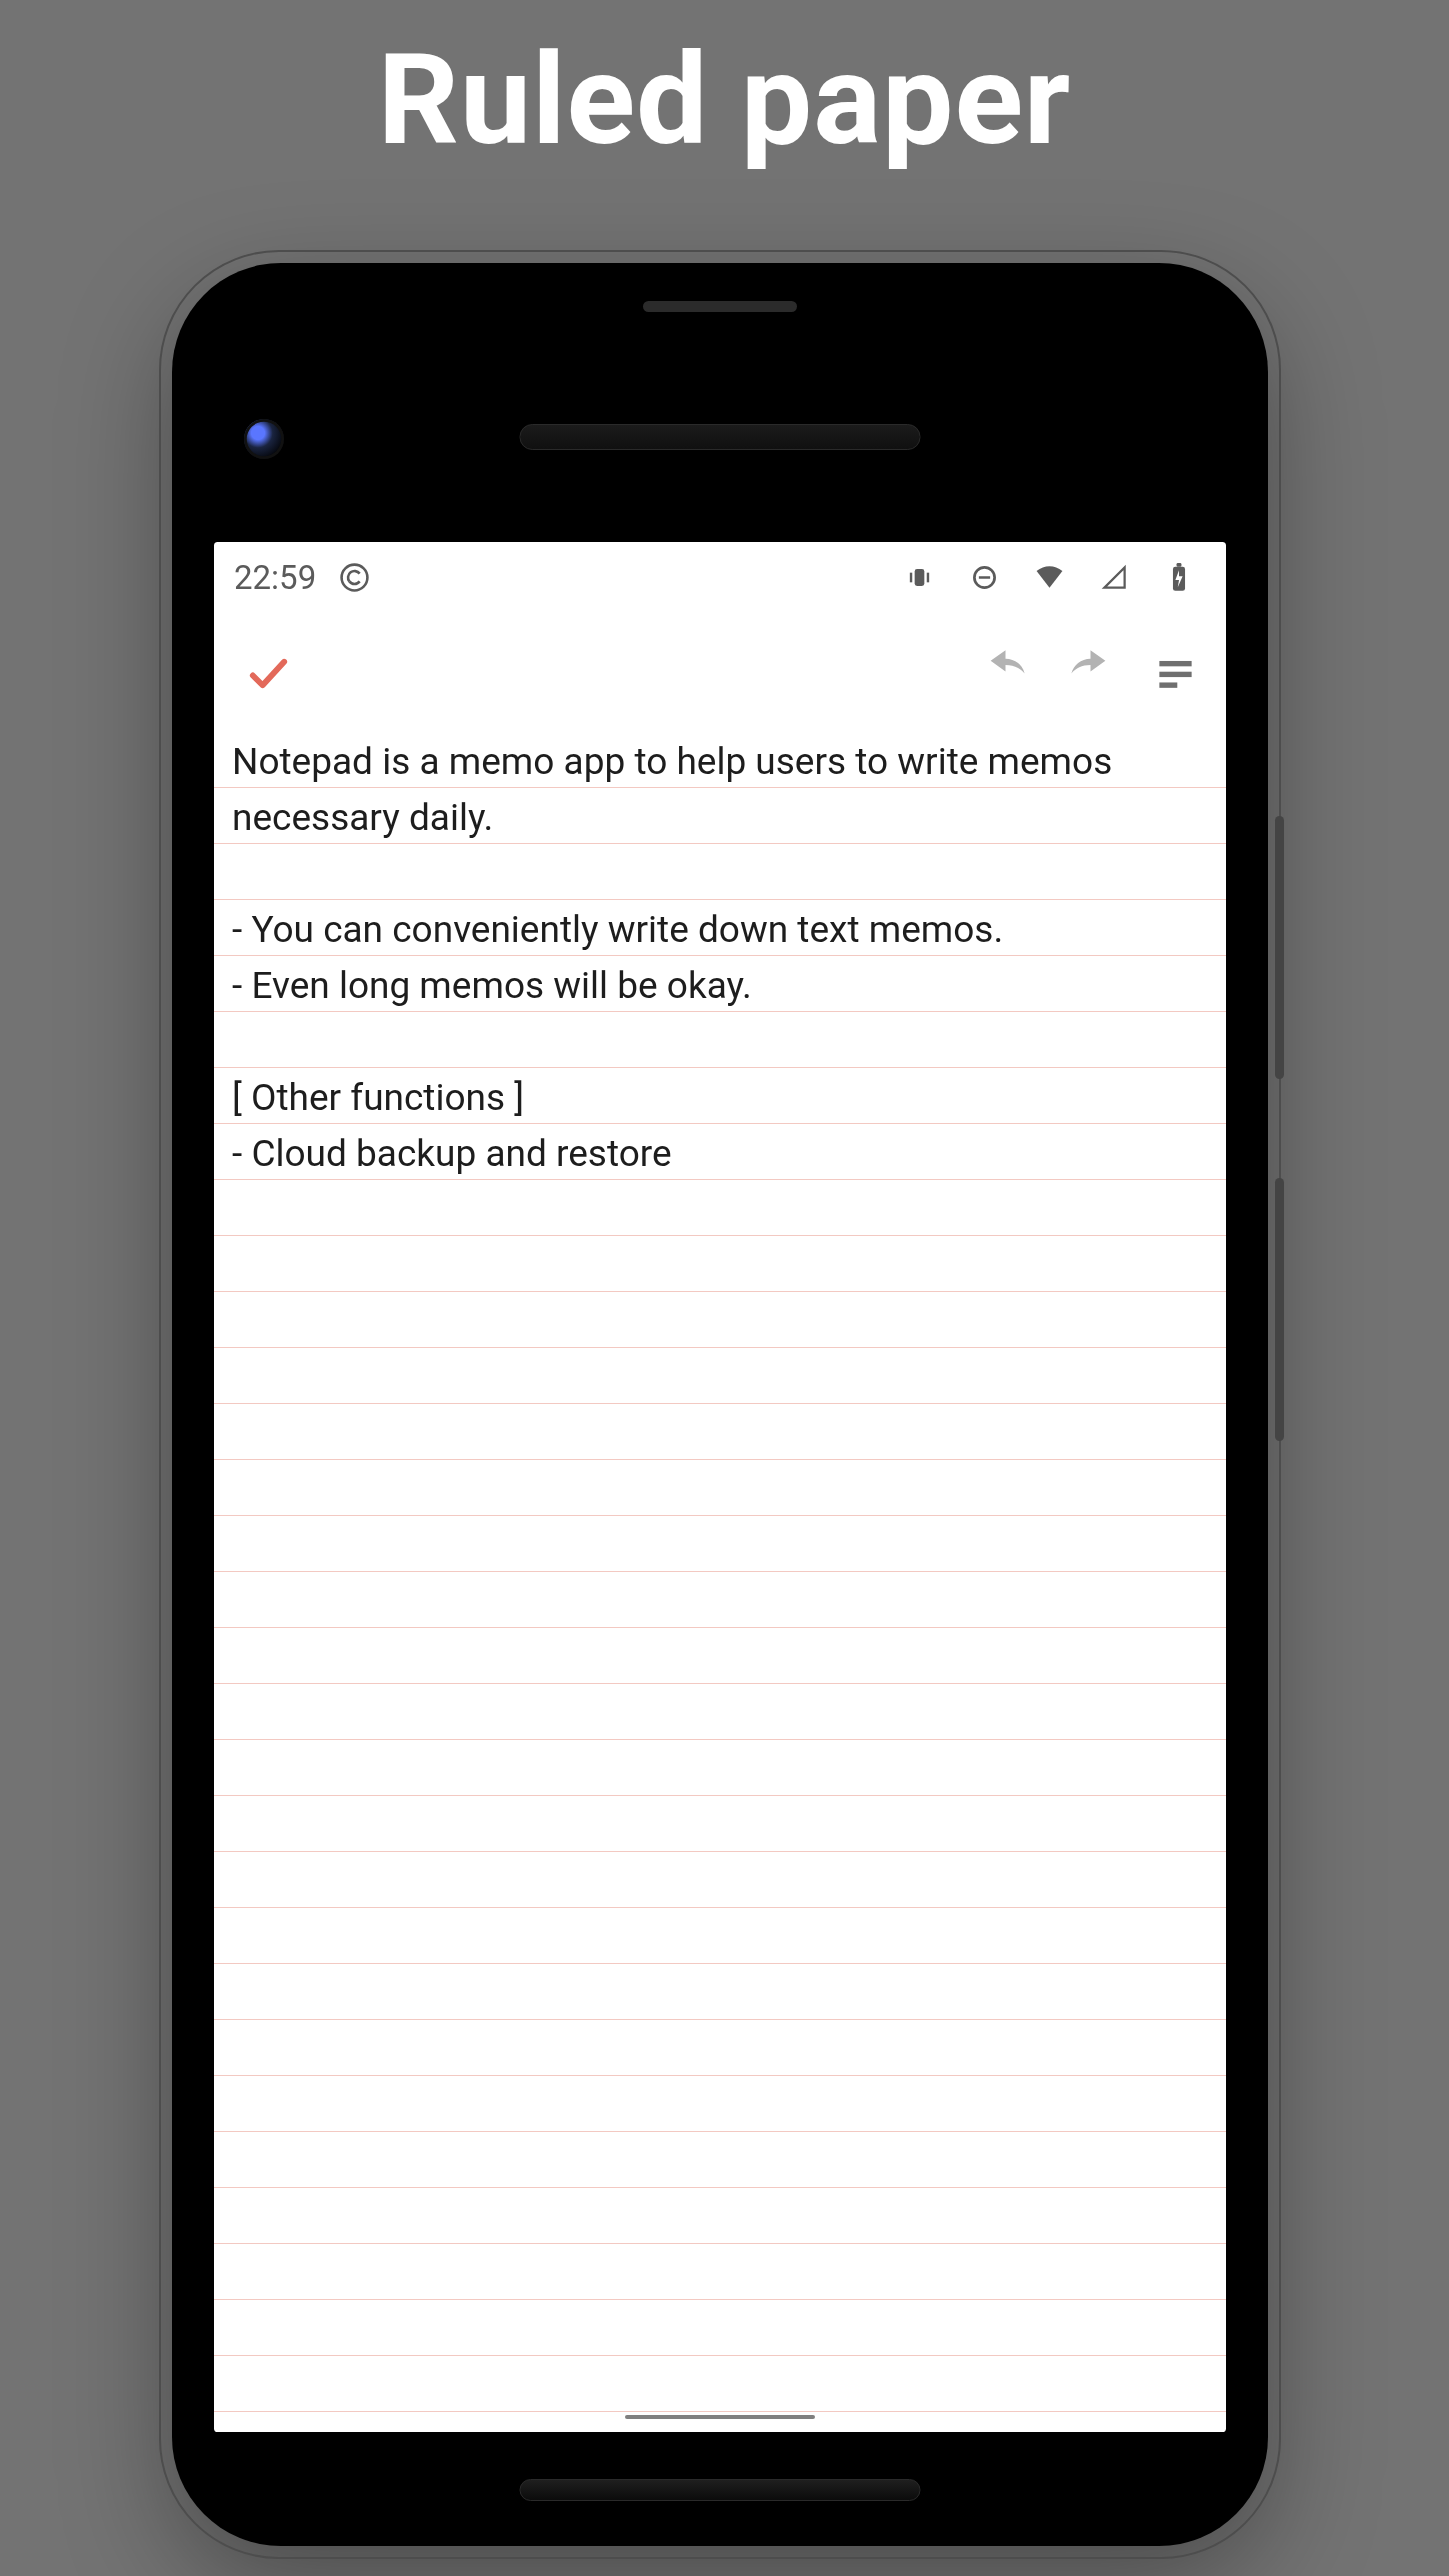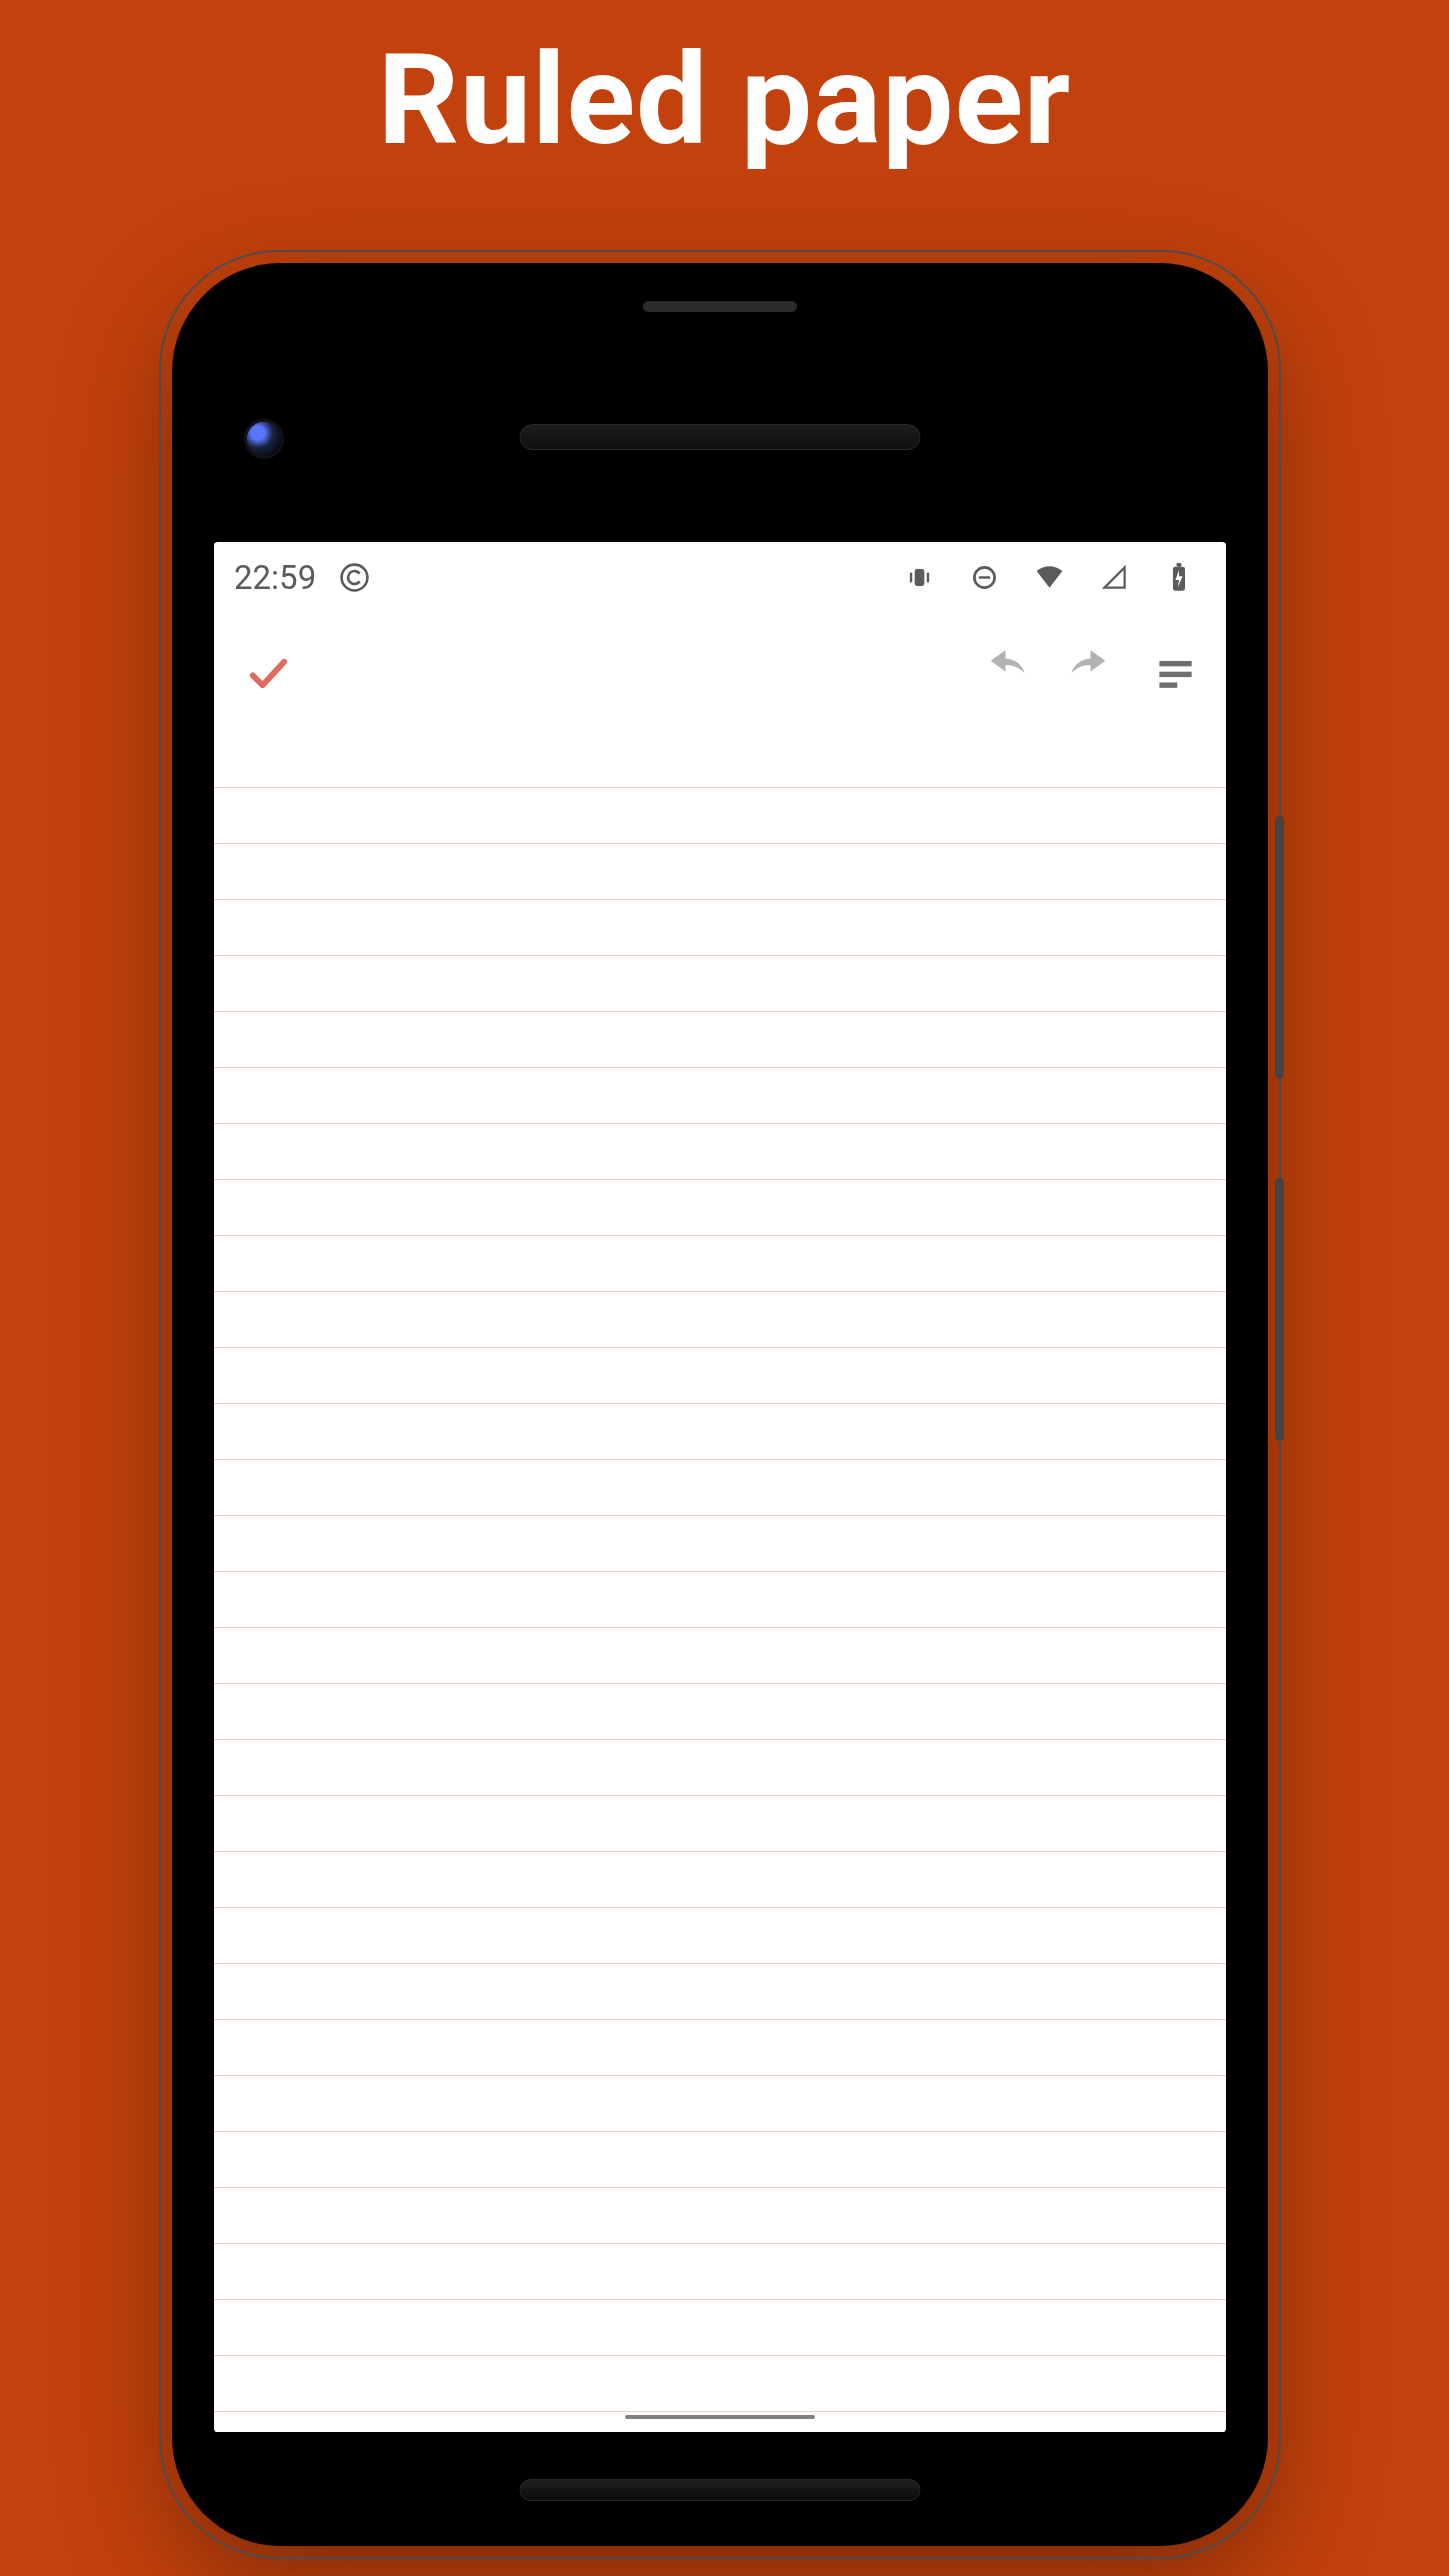--- a/index.html
+++ b/index.html
@@ -8,21 +8,21 @@
     width: 1449px;
     height: 2576px;
     overflow: hidden;
     font-family: Roboto, "Segoe UI", Arial, sans-serif;
     background: #f08080;
   }
   .canvas {
     position: relative;
     width: 1449px;
     height: 2576px;
-    background: #c2410c;
+    background: #737373;
     overflow: hidden;
   }
   .hero-title {
     position: absolute;
     top: 25px;
     left: 0;
     width: 100%;
     text-align: center;
     color: #ffffff;
     font-size: 127px;
@@ -284,20 +284,27 @@
               <rect x="3" y="5" width="18" height="3"></rect>
               <rect x="3" y="11" width="18" height="3"></rect>
               <rect x="3" y="17" width="10" height="3"></rect>
             </svg>
           </span>
         </div>
       </div>
 
       <div class="paper-viewport">
         <div class="paper"></div>
+        <div class="note" id="note-text">Notepad is a memo app to help users to write memos necessary daily.
+
+- You can conveniently write down text memos.
+- Even long memos will be okay.
+
+[ Other functions ]
+- Cloud backup and restore</div>
       </div>
 
       <div class="gesture-line"></div>
     </div>
 
     <div class="home-bar"></div>
   </div>
 </div>
 
 

